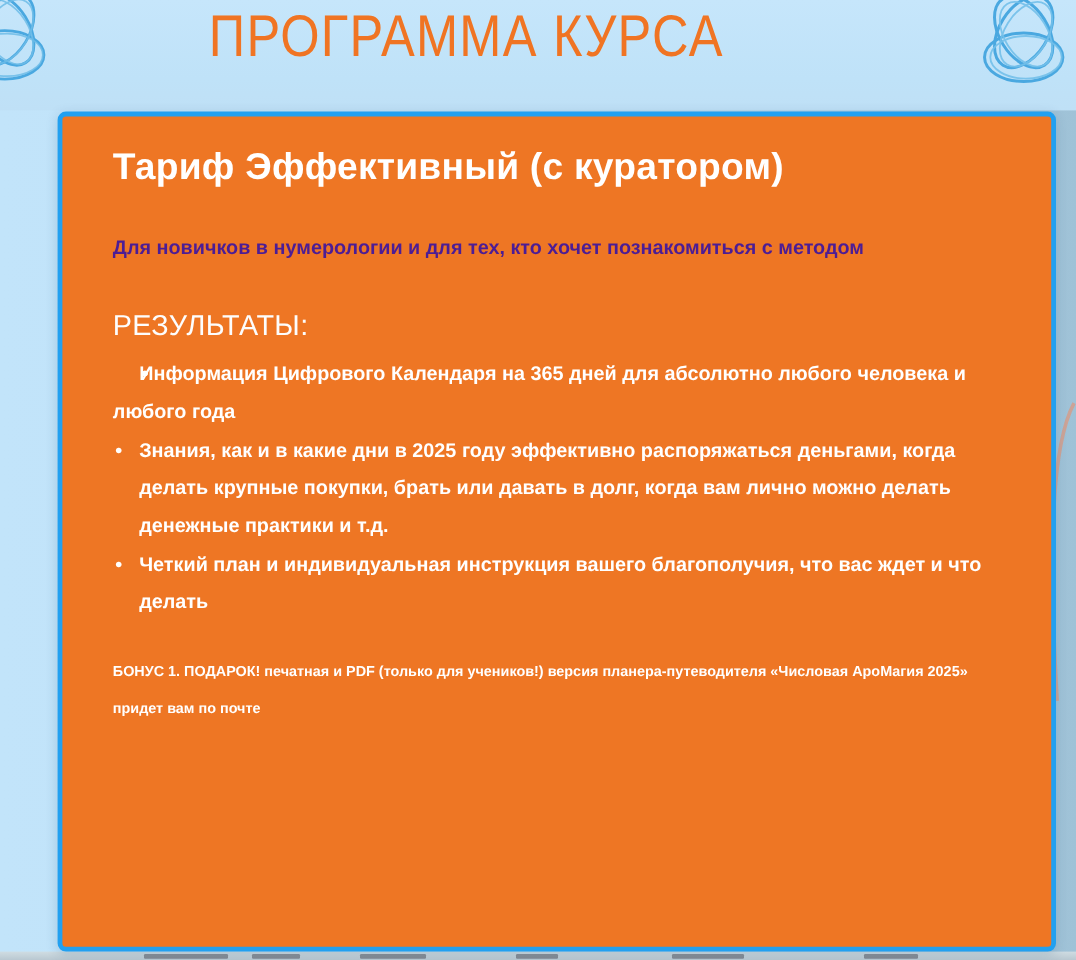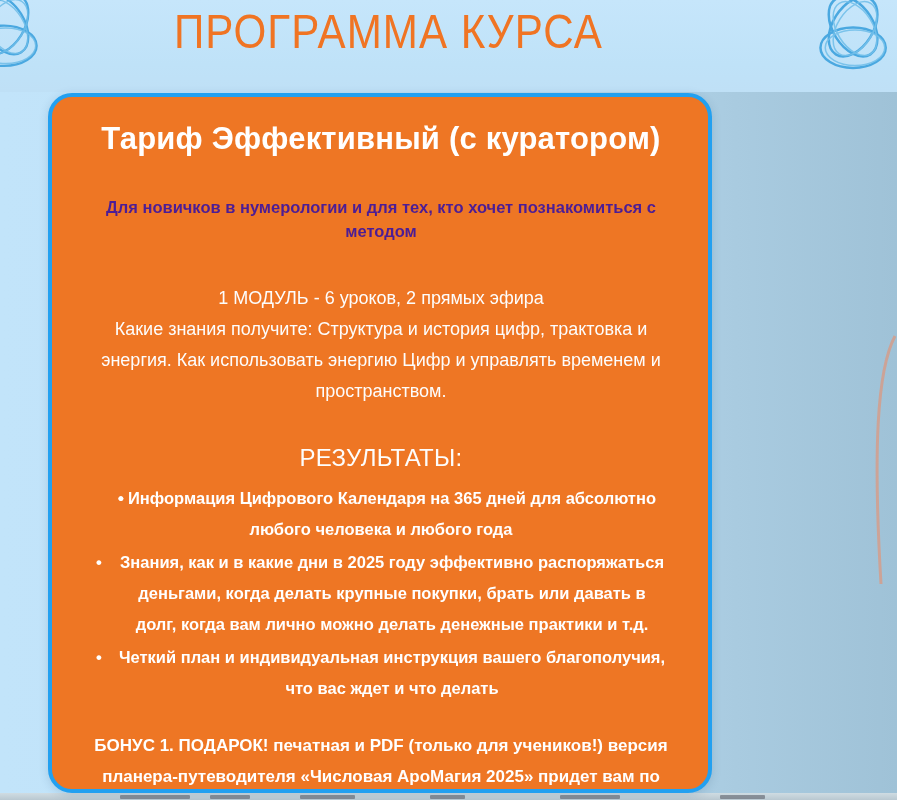--- a/index.html
+++ b/index.html
@@ -95,30 +95,29 @@
     opacity: 0.55;
     pointer-events: none;
   }
   .edge-flourish svg { display: block; width: 100%; height: 100%; }
 
   
   .card {
     position: absolute;
     left: 48px;
     top: 93px;
-    width: 664px;
+    width: 832px;
     height: 700px;
     box-sizing: border-box;
     background: #ee7624;
     border: 4px solid #22a0f0;
-    border-radius: 24px;
+    border-radius: 7px;
     box-shadow: 0 2px 10px rgba(40, 80, 110, 0.18);
     overflow: hidden;
     z-index: 4;
-    text-align: center;
   }
 
   .card-inner {
     padding: 22px 40px 0 42px;
     color: #ffffff;
   }
 
   .card-title {
     font-size: 31px;
     font-weight: bold;
@@ -177,21 +176,21 @@
     line-height: 31px;
     color: #ffffff;
   }
   
   .bullet.indent-hanging { padding-left: 22px; }
   
   .bullet.indent-flush { padding-left: 0; text-indent: 22px; }
   .bullet.indent-flush .dot { left: 2px; }
 
   .bonus {
-    font-size: 17px;
+    font-size: 12px;
     font-weight: bold;
     line-height: 31px;
     color: #ffffff;
     margin: 0;
   }
 
   
   .bottom-strip {
     position: absolute;
     left: 0;
@@ -254,24 +253,20 @@
     </svg>
   </div>
 
   <div class="card">
     <div class="card-inner">
 
       <h1 class="card-title">Тариф Эффективный (с куратором)</h1>
 
       <p class="subtitle">Для новичков в нумерологии и для тех, кто хочет познакомиться с методом</p>
 
-      <div class="module-block">
-        <p class="module-line">1 МОДУЛЬ - 6 уроков, 2 прямых эфира</p>
-        <p class="module-line">Какие знания получите: Структура и история цифр, трактовка и энергия. Как использовать энергию Цифр и управлять временем и пространством.</p>
-      </div>
 
       <p class="results-heading">РЕЗУЛЬТАТЫ:</p>
 
       <ul class="bullets">
           <li class="bullet indent-flush"><span class="dot">•</span></li>
           <li class="bullet indent-flush"><span class="dot">•</span><span>Информация Цифрового Календаря на 365 дней для абсолютно любого человека и любого года</span></li>
           <li class="bullet indent-hanging"><span class="dot">•</span><span>Знания, как и в какие дни в 2025 году эффективно распоряжаться деньгами, когда делать крупные покупки, брать или давать в долг, когда вам лично можно делать денежные практики и т.д.</span></li>
           <li class="bullet indent-hanging"><span class="dot">•</span><span>Четкий план и индивидуальная инструкция вашего благополучия, что вас ждет и что делать</span></li>
         </ul>
 

